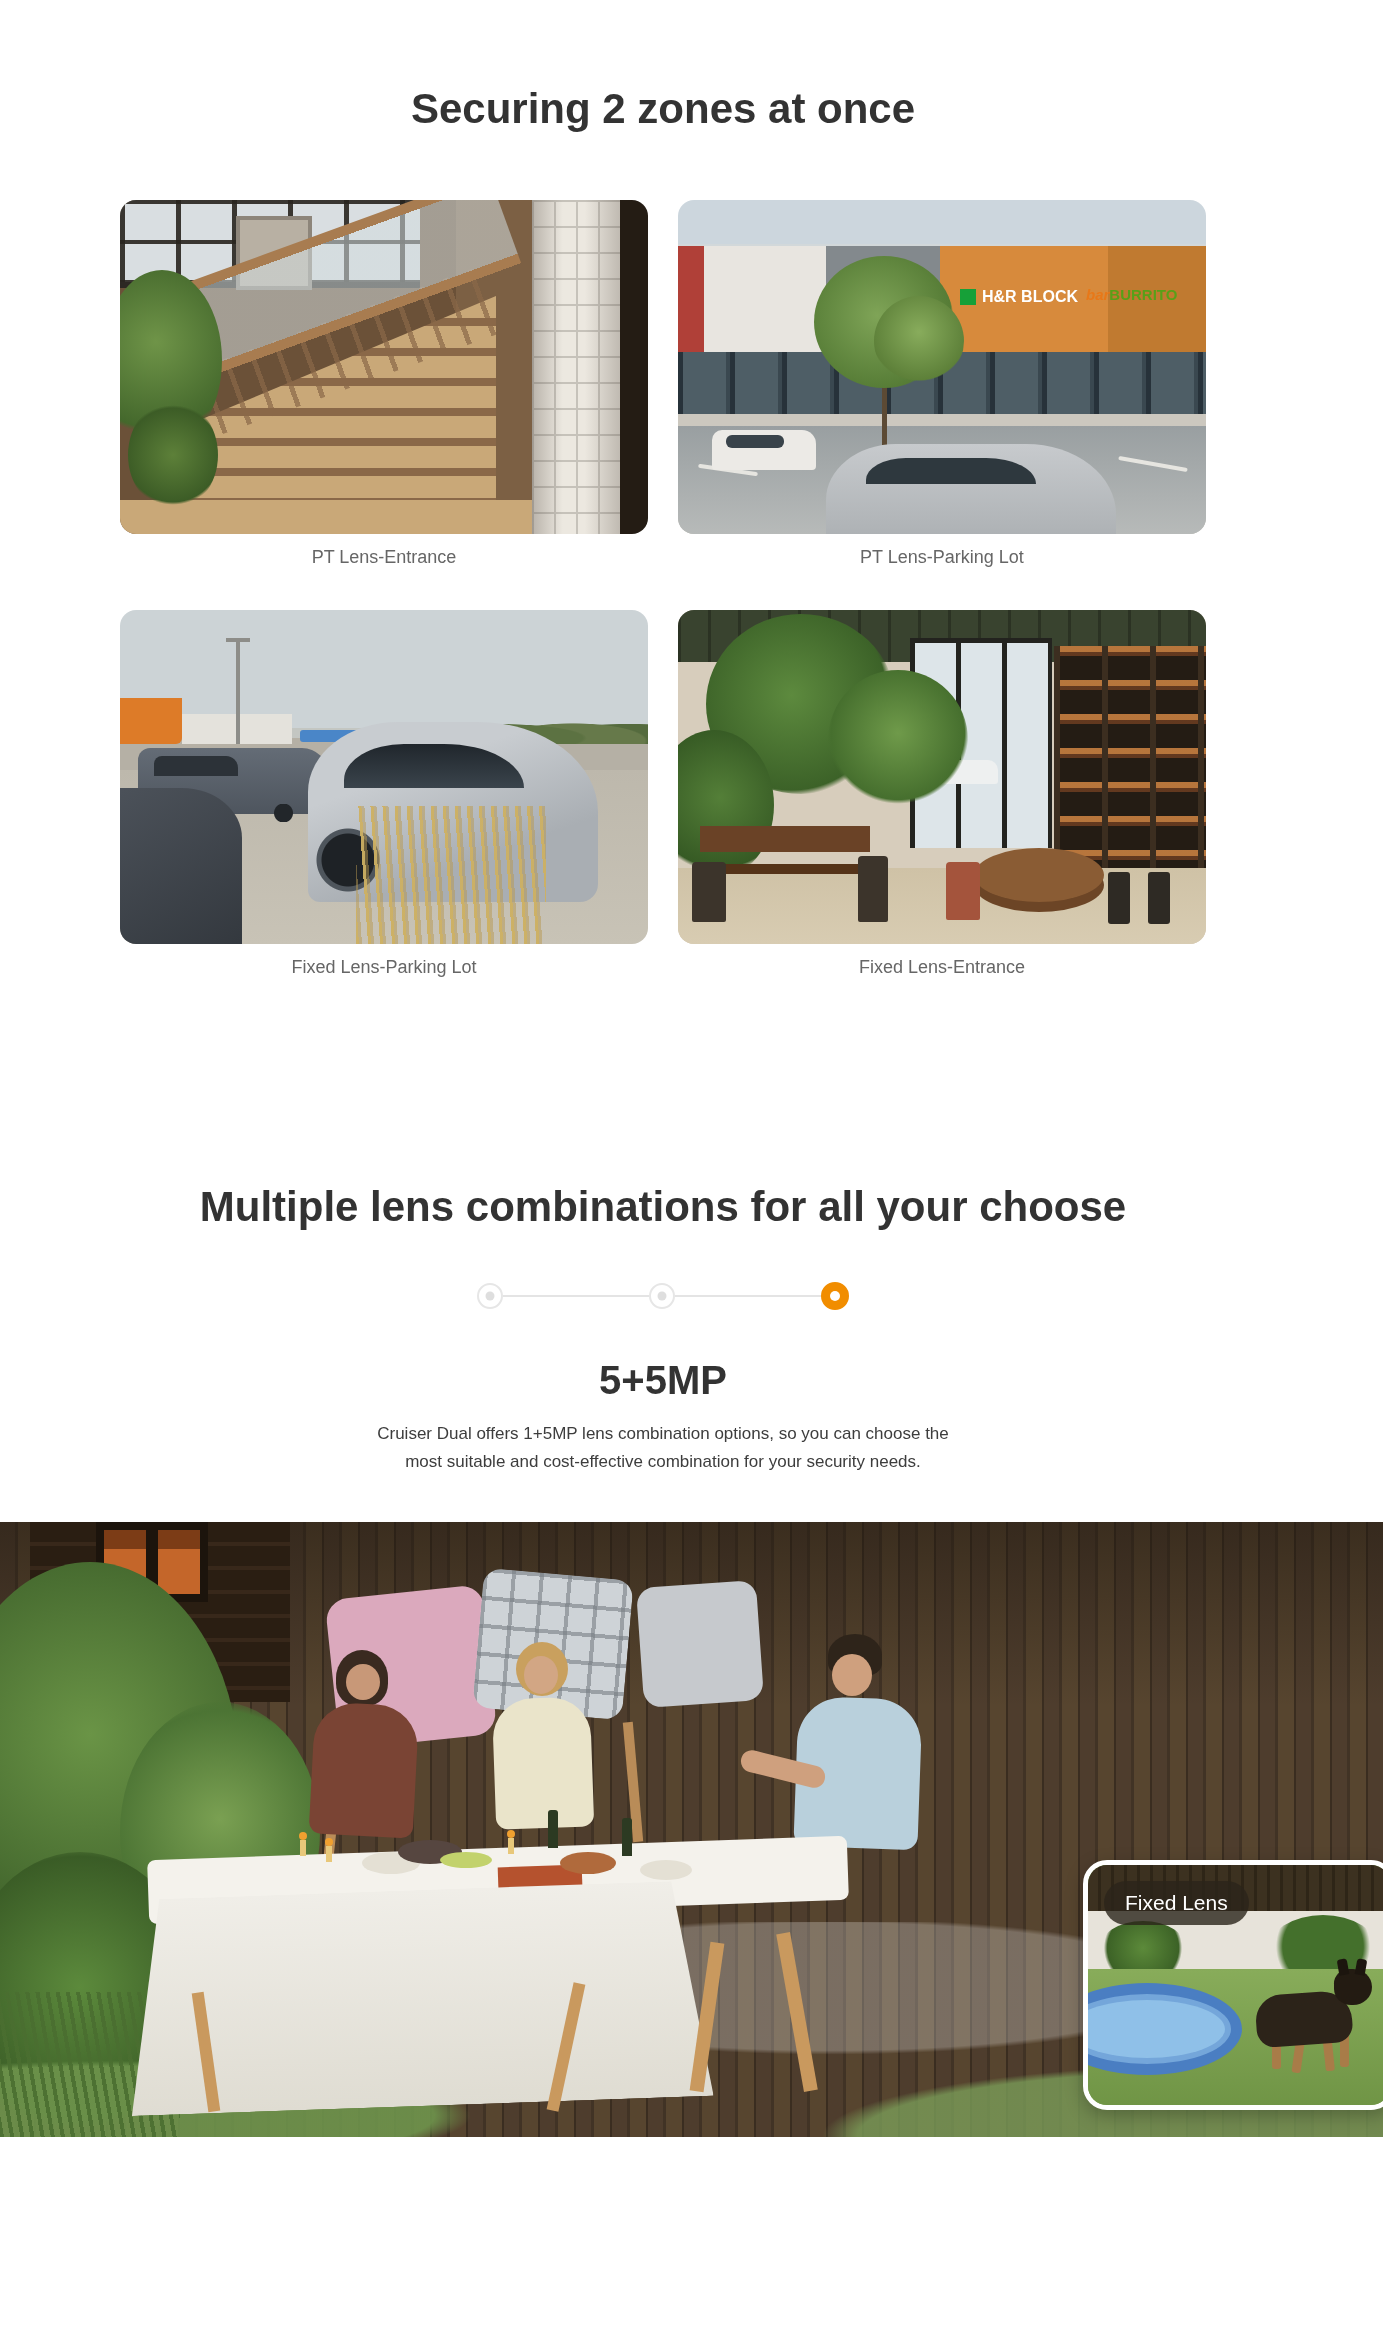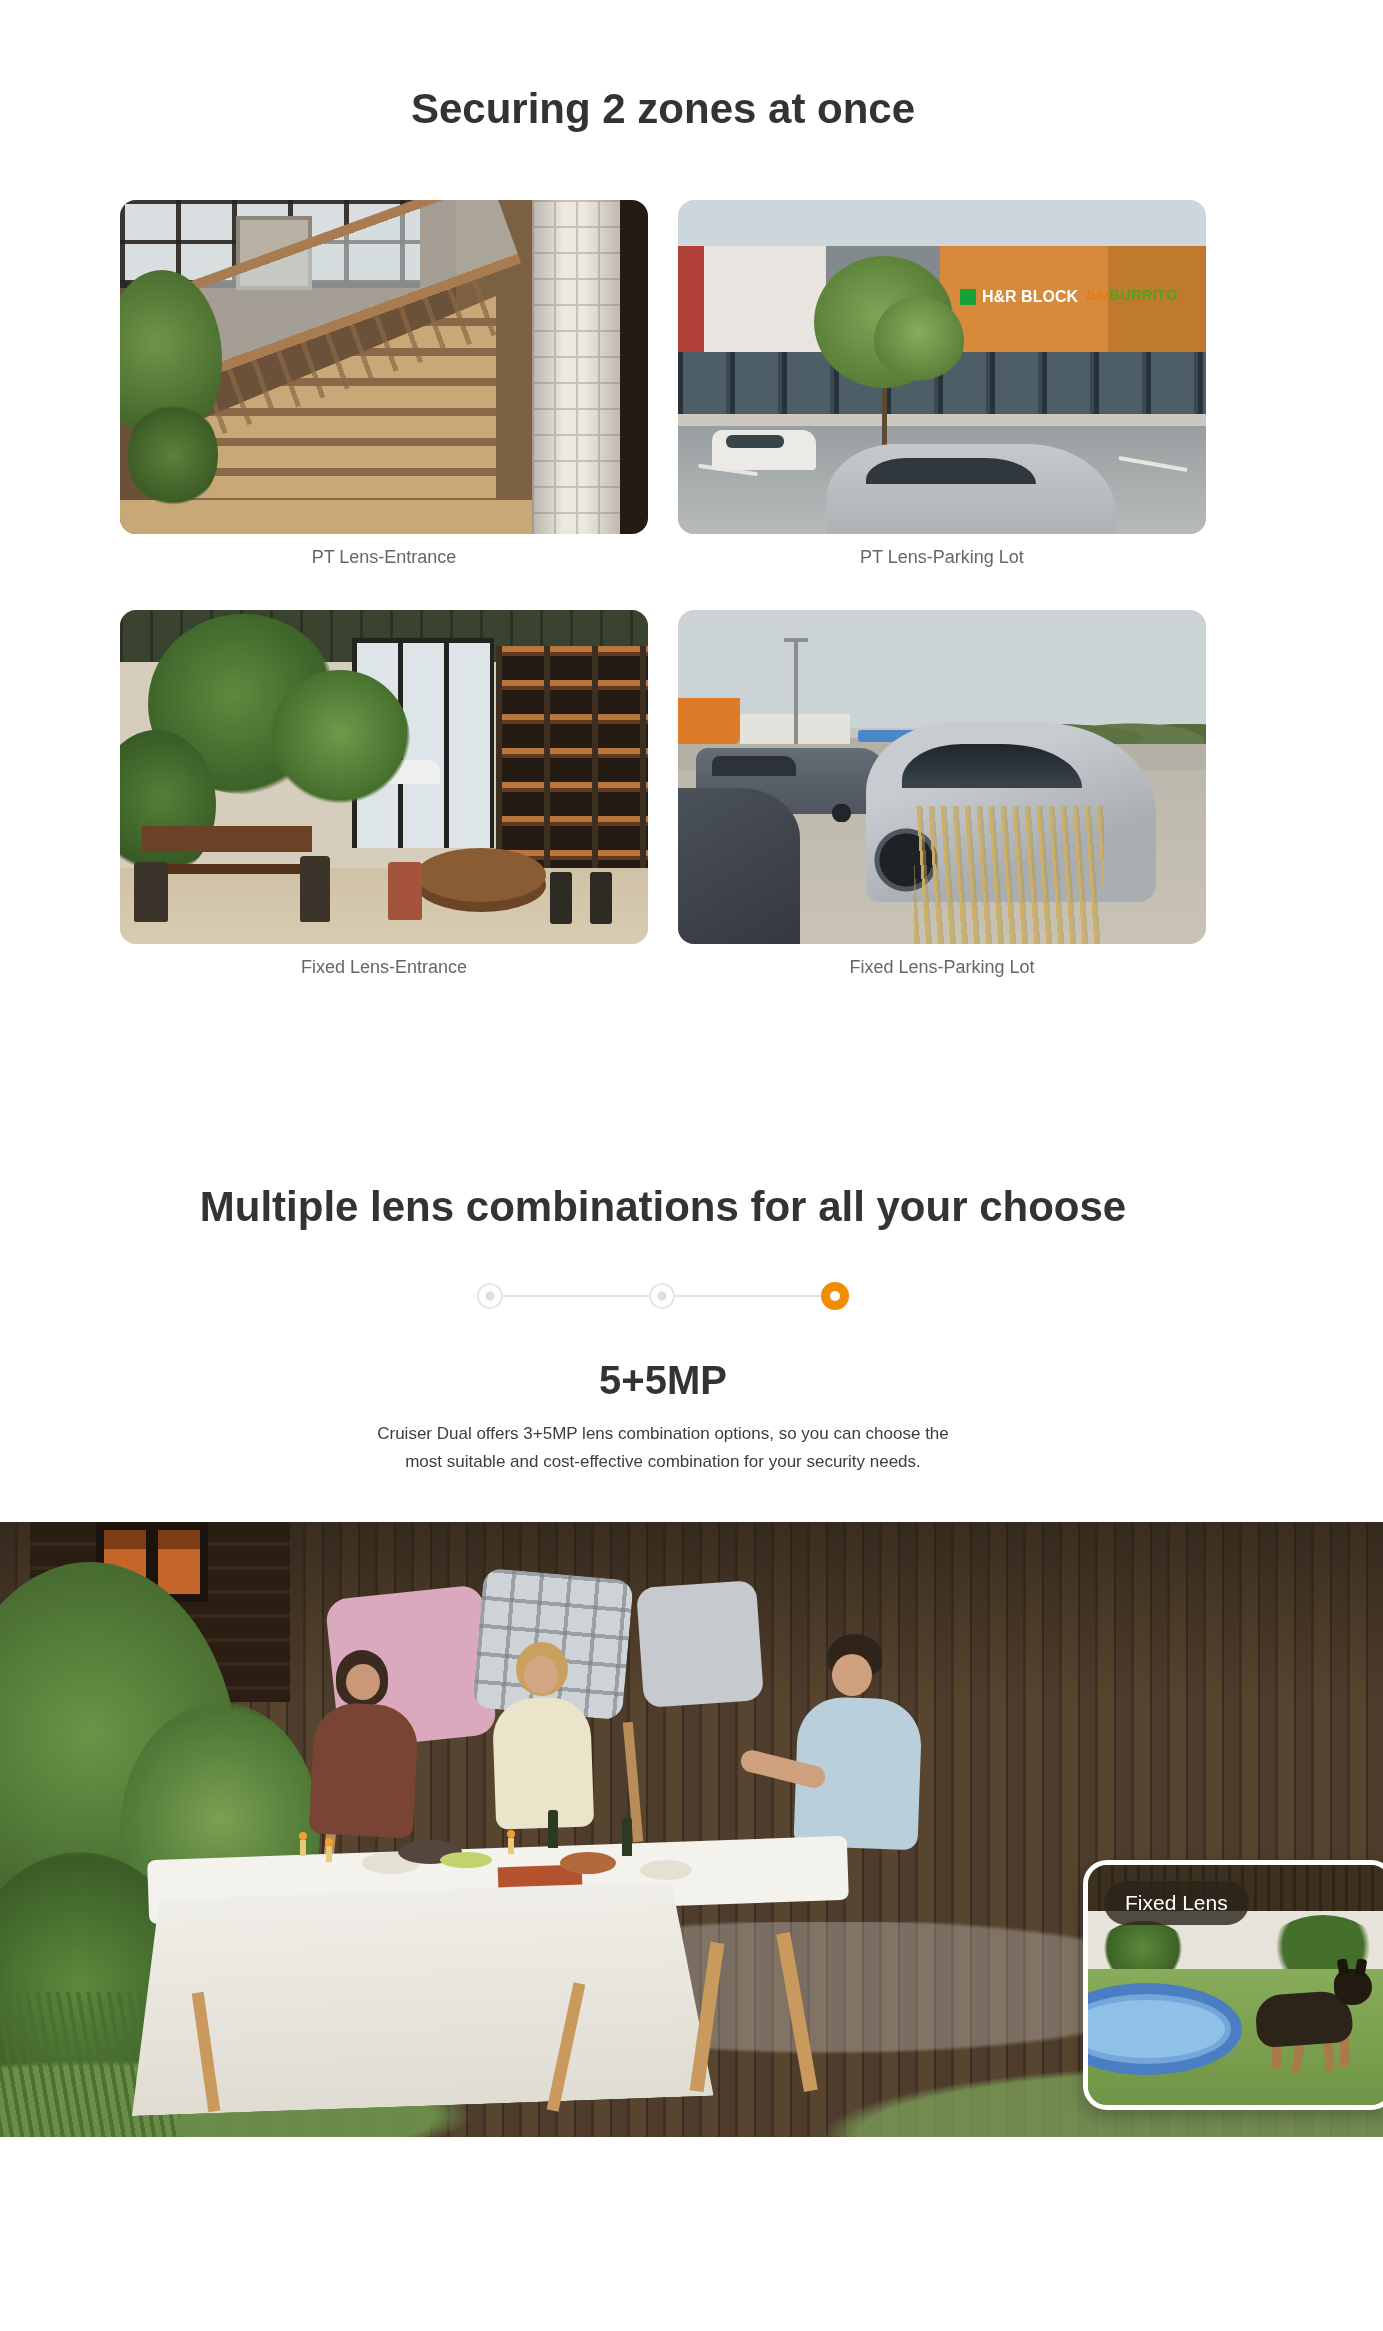--- a/index.html
+++ b/index.html
@@ -232,20 +232,35 @@
             <div class="abs s1-trunk"></div>
             <div class="abs s1-tree-fol"></div>
             <div class="abs s1-tree-fol2"></div>
             <div class="abs s1-carw"></div>
             <div class="abs s1-carbig"></div>
           </div>
           <figcaption>PT Lens-Parking Lot</figcaption>
         </figure>
 
         <figure>
+          <div class="photo s3">
+            <div class="abs s3-awning"></div>
+            <div class="abs s3-bldg"></div>
+            <div class="abs s3-blue"></div>
+            <div class="abs s3-trees"></div>
+            <div class="abs s3-pole"></div>
+            <div class="abs s3-truck"></div>
+            <div class="abs s3-suv"></div>
+            <div class="abs s3-cardark"></div>
+            <div class="abs s3-reeds"></div>
+          </div>
+          <figcaption>Fixed Lens-Parking Lot</figcaption>
+        </figure>
+
+        <figure>
           <div class="photo s4">
             <div class="abs s4-ceil"></div>
             <div class="abs s4-win"></div>
             <div class="abs s4-car"></div>
             <div class="abs s4-lamp" style="left:96px;"></div>
             <div class="abs s4-lamp" style="left:196px;"></div>
             <div class="abs s4-plant1"></div>
             <div class="abs s4-plant2"></div>
             <div class="abs s4-plant3"></div>
             <div class="abs s4-fridge"></div>
@@ -254,51 +269,36 @@
             <div class="abs s4-table1"></div>
             <div class="abs s4-chair" style="left:14px;top:252px;width:34px;height:60px;"></div>
             <div class="abs s4-chair" style="left:180px;top:246px;width:30px;height:66px;"></div>
             <div class="abs s4-chair red" style="left:268px;top:252px;width:34px;height:58px;"></div>
             <div class="abs s4-stool" style="left:430px;top:262px;width:22px;height:52px;"></div>
             <div class="abs s4-stool" style="left:470px;top:262px;width:22px;height:52px;"></div>
           </div>
           <figcaption>Fixed Lens-Entrance</figcaption>
         </figure>
 
-        <figure>
-          <div class="photo s3">
-            <div class="abs s3-awning"></div>
-            <div class="abs s3-bldg"></div>
-            <div class="abs s3-blue"></div>
-            <div class="abs s3-trees"></div>
-            <div class="abs s3-pole"></div>
-            <div class="abs s3-truck"></div>
-            <div class="abs s3-suv"></div>
-            <div class="abs s3-cardark"></div>
-            <div class="abs s3-reeds"></div>
-          </div>
-          <figcaption>Fixed Lens-Parking Lot</figcaption>
-        </figure>
-
       </div>
     </div>
   </section>
 
   <section class="sec-lens">
     <div class="container">
       <h2 class="h-title wrap">Multiple lens combinations for all your choose</h2>
       <div class="stepper">
         <span class="step-dot"></span>
         <span class="step-line"></span>
         <span class="step-dot"></span>
         <span class="step-line"></span>
         <span class="step-dot active"></span>
       </div>
       <h3 class="opt-title">5+5MP</h3>
-      <p class="opt-desc">Cruiser Dual offers 3+5MP lens combination options, so you can choose the most suitable and cost-effective combination for your security needs.</p>
+      <p class="opt-desc">Cruiser Dual offers 1+5MP lens combination options, so you can choose the most suitable and cost-effective combination for your security needs.</p>
     </div>
   </section>
 
   <section class="hero">
     <div class="abs hero-cabin"></div>
     <div class="abs hero-window"></div>
     <div class="abs hero-bush1"></div>
     <div class="abs hero-bush2"></div>
     <div class="abs hero-bush3"></div>
     <div class="abs hero-ground"></div>

